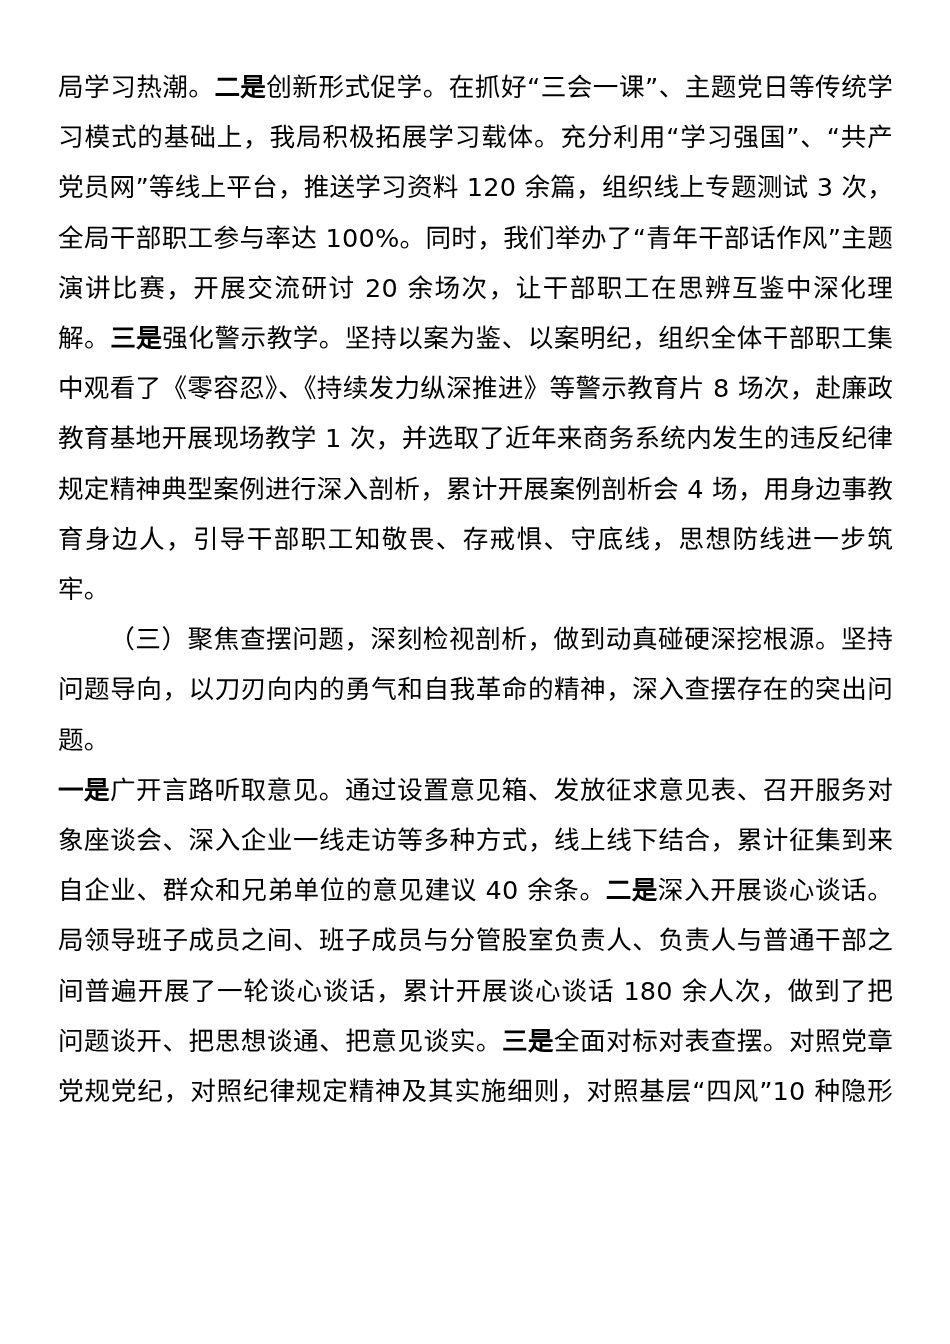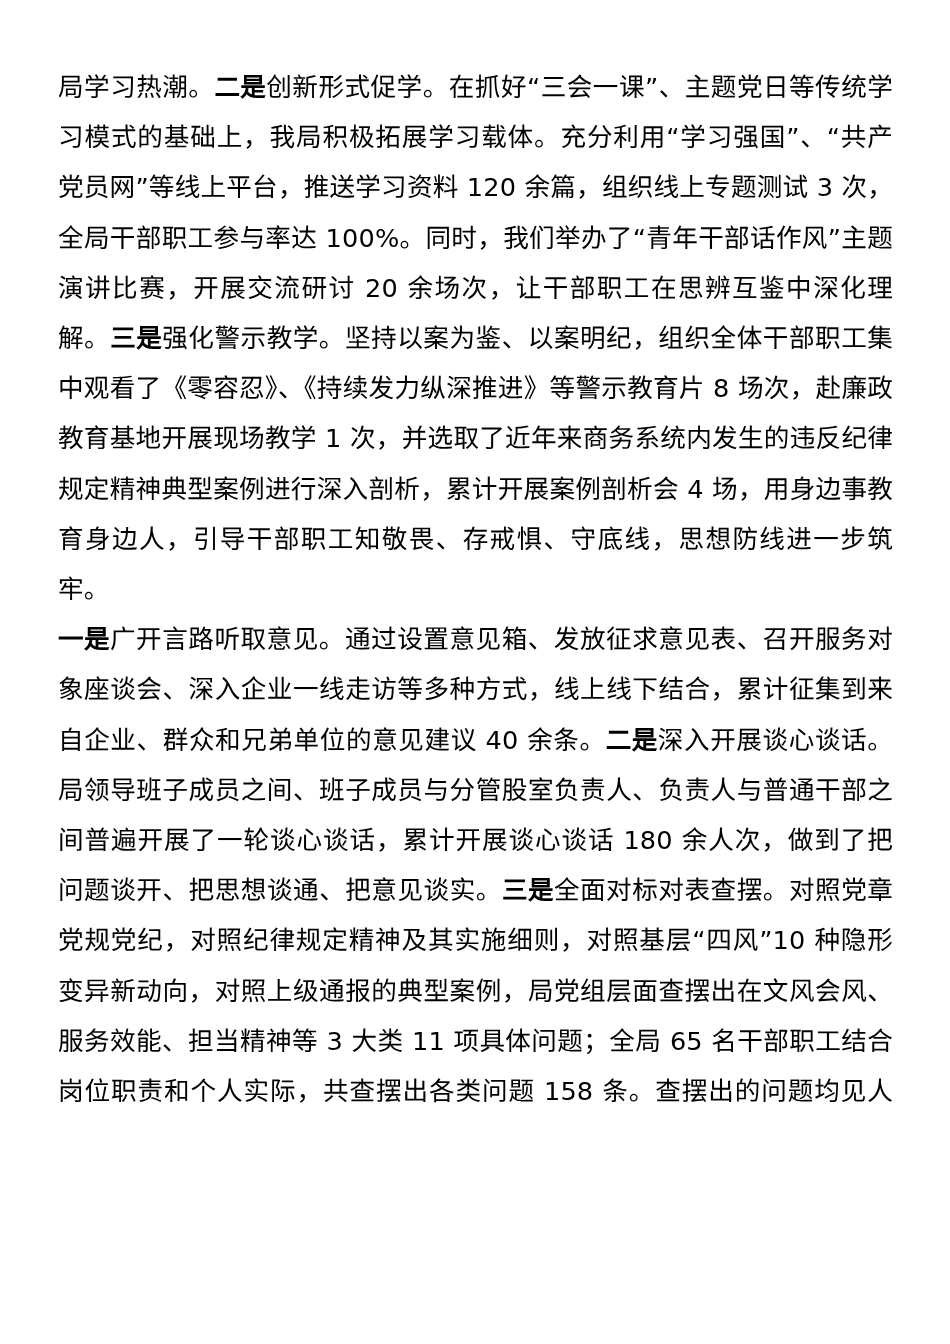--- a/index.html
+++ b/index.html
@@ -44,19 +44,22 @@
 </head>
 <body>
 
 <div class="page">
   <div class="doc-body">
 
     <p class="para" id="para-1">
       <span>局学习热潮。</span><span class="b">二是</span><span>创新形式促学。在抓好“三会一课”、主题党日等传统学习模式的基础上，我局积极拓展学习载体。充分利用“学习强国”、“共产党员网”等线上平台，推送学习资料 120 余篇，组织线上专题测试 3 次，全局干部职工参与率达 100%。同时，我们举办了“青年干部话作风”主题演讲比赛，开展交流研讨 20 余场次，让干部职工在思辨互鉴中深化理解。</span><span class="b">三是</span><span>强化警示教学。坚持以案为鉴、以案明纪，组织全体干部职工集中观看了《零容忍》、《持续发力纵深推进》等警示教育片 8 场次，赴廉政教育基地开展现场教学 1 次，并选取了近年来商务系统内发生的违反纪律规定精神典型案例进行深入剖析，累计开展案例剖析会 4 场，用身边事教育身边人，引导干部职工知敬畏、存戒惧、守底线，思想防线进一步筑牢。</span>
     </p>
 
+    <p class="para indent" id="para-2">
+      <span>（三）聚焦查摆问题，深刻检视剖析，做到动真碰硬深挖根源。坚持问题导向，以刀刃向内的勇气和自我革命的精神，深入查摆存在的突出问题。</span>
+    </p>
 
     <p class="para" id="para-3">
       <span class="b">一是</span><span>广开言路听取意见。通过设置意见箱、发放征求意见表、召开服务对象座谈会、深入企业一线走访等多种方式，线上线下结合，累计征集到来自企业、群众和兄弟单位的意见建议 40 余条。</span><span class="b">二是</span><span>深入开展谈心谈话。局领导班子成员之间、班子成员与分管股室负责人、负责人与普通干部之间普遍开展了一轮谈心谈话，累计开展谈心谈话 180 余人次，做到了把问题谈开、把思想谈通、把意见谈实。</span><span class="b">三是</span><span>全面对标对表查摆。对照党章党规党纪，对照纪律规定精神及其实施细则，对照基层“四风”10 种隐形变异新动向，对照上级通报的典型案例，局党组层面查摆出在文风会风、服务效能、担当精神等 3 大类 11 项具体问题；全局 65 名干部职工结合岗位职责和个人实际，共查摆出各类问题 158 条。查摆出的问题均见人见事见思想，为精准整改奠定了坚实基础。</span>
     </p>
 
   </div>
 </div>
 
 </body></html>

